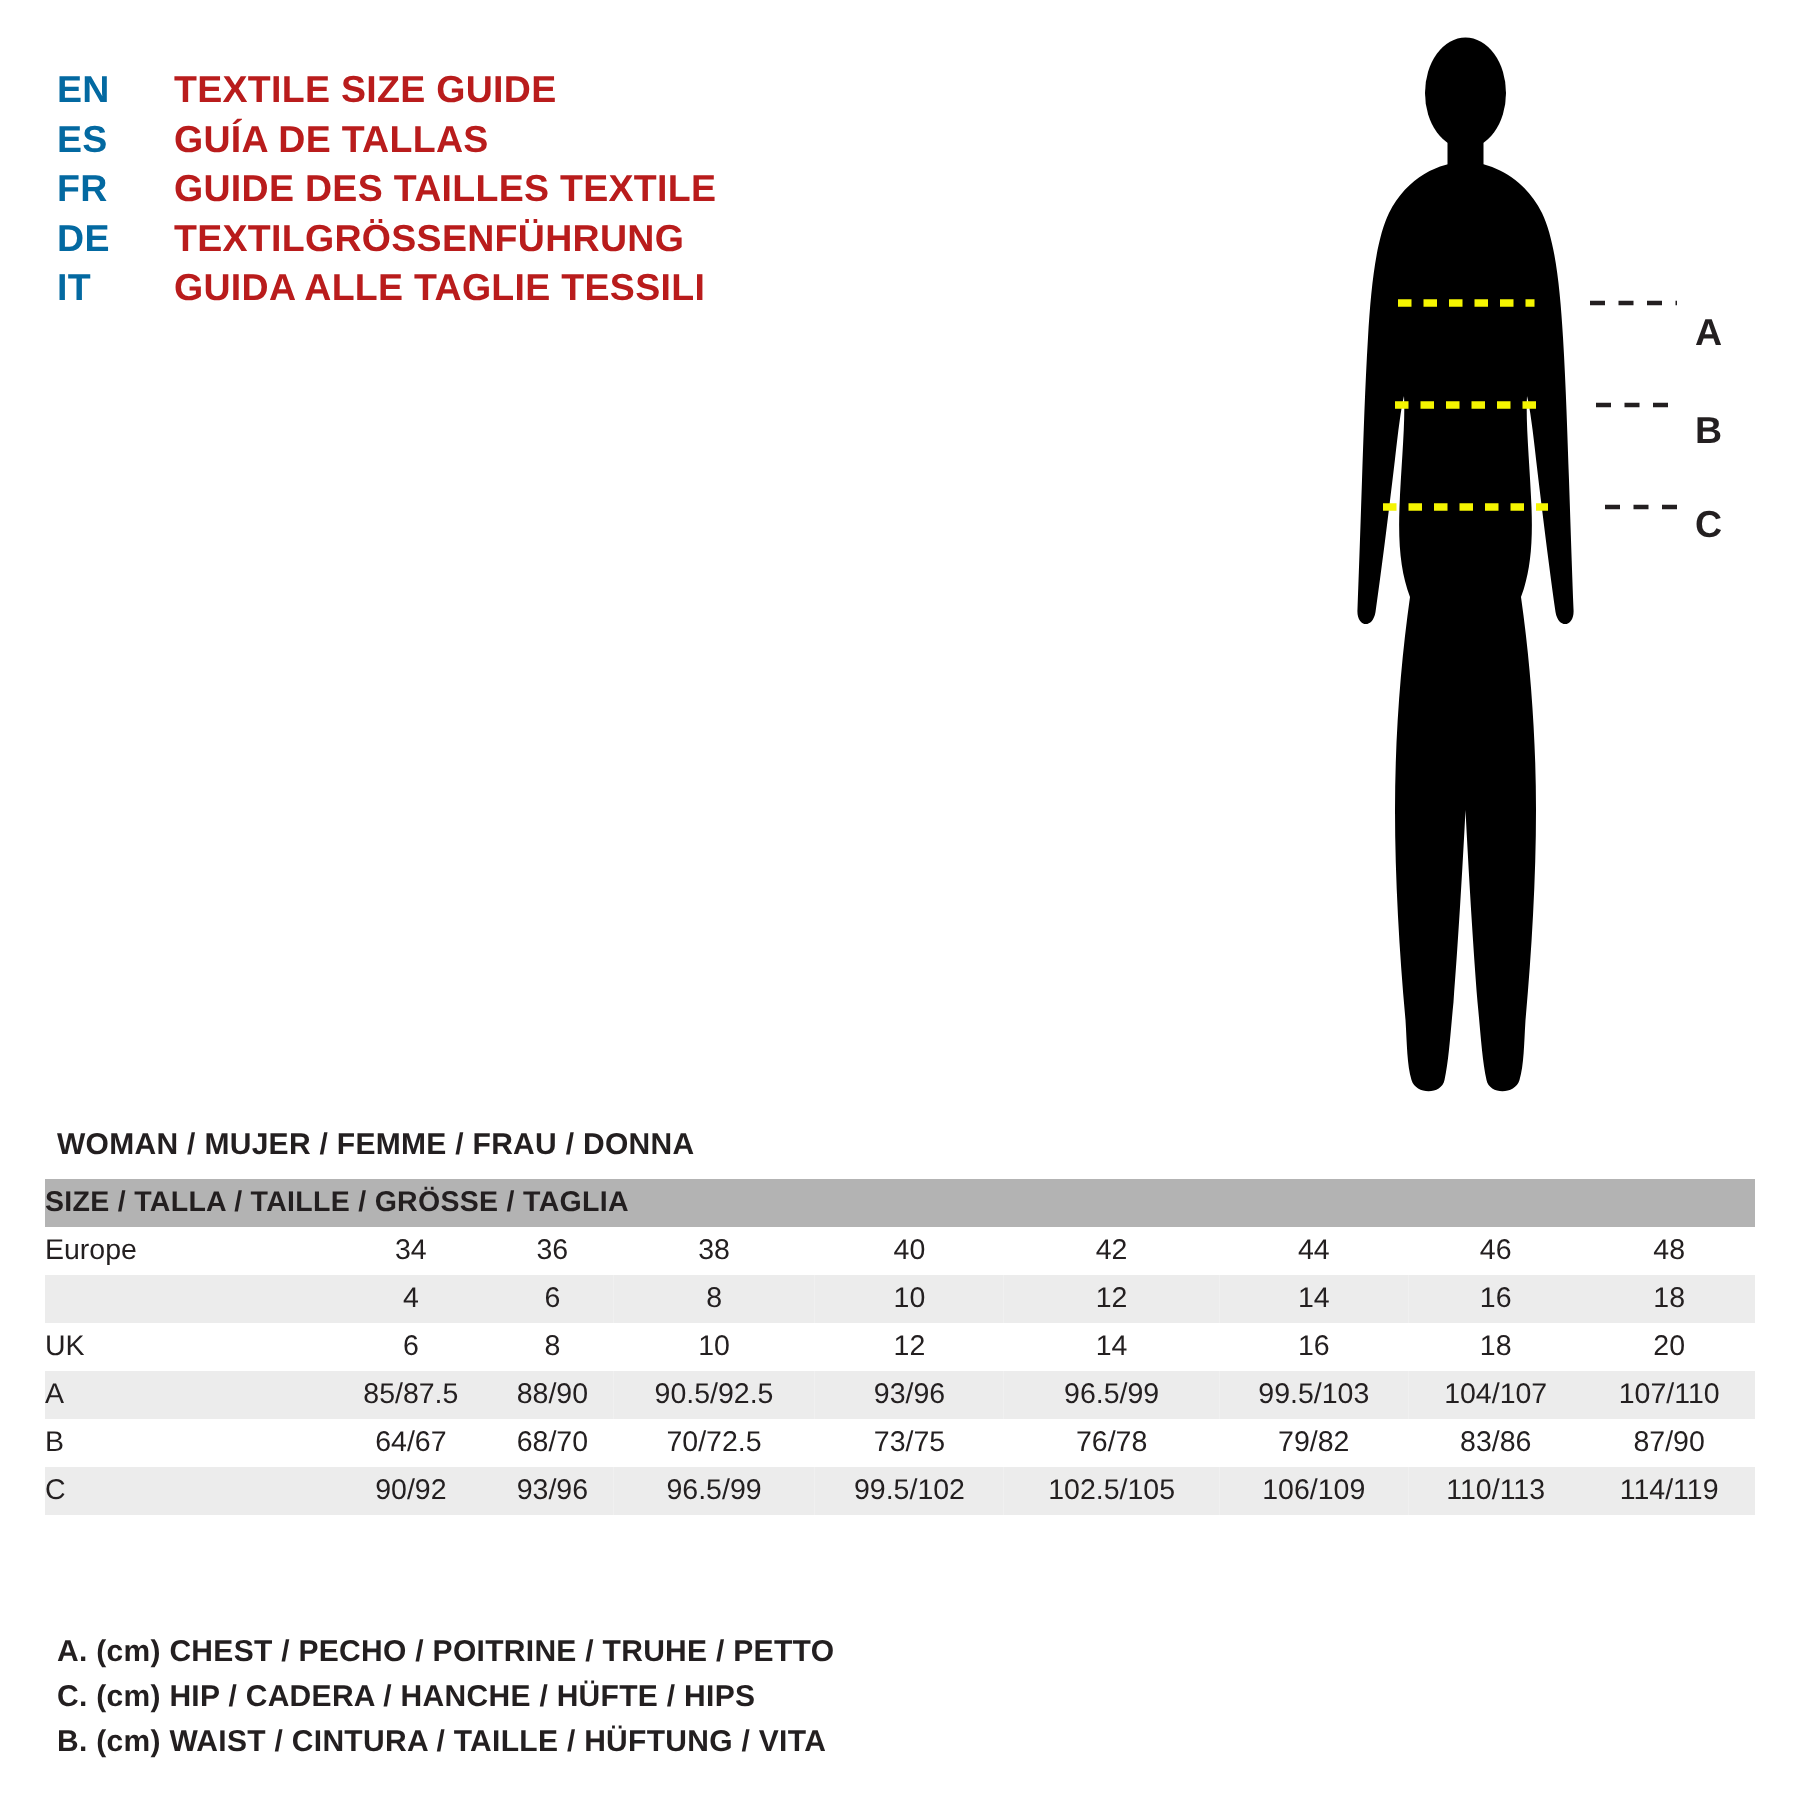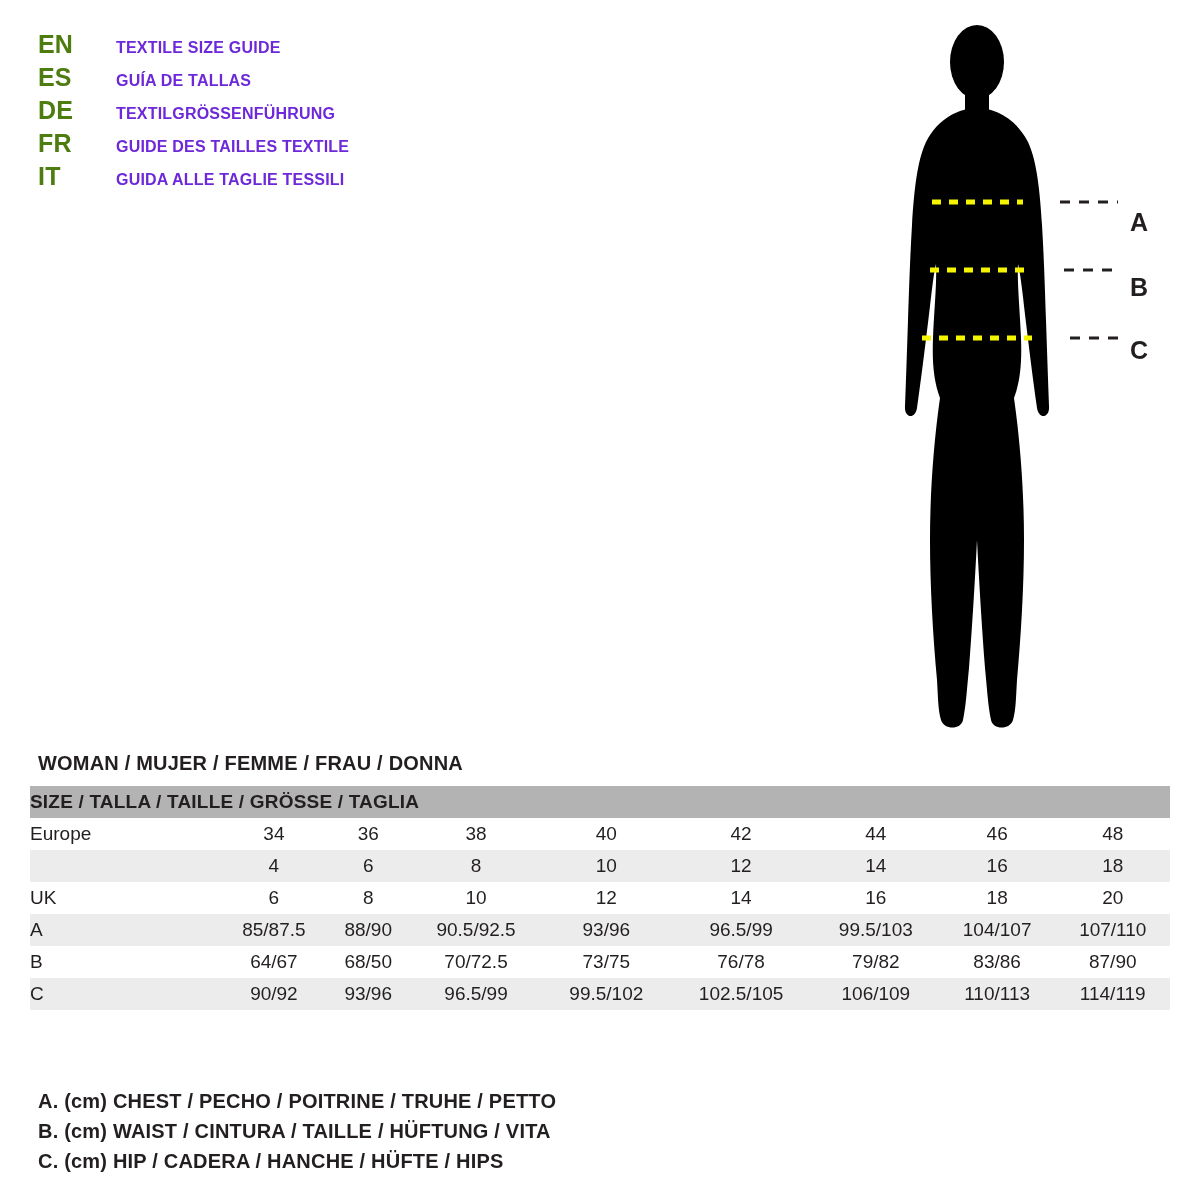--- a/index.html
+++ b/index.html
@@ -26,28 +26,29 @@
   .lang-row {
     display: flex;
     align-items: baseline;
     height: 33px;
   }
   .lang-code {
     width: 78px;
     font-size: 25px;
     font-weight: bold;
     letter-spacing: 0.2px;
-    color: #4d7c0f;
+    color: #0369a1;
   }
   .lang-text {
-    font-size: 16px;
-    font-weight: bold;
-    letter-spacing: 0.2px;
-    color: #6d28d9;
+    font-size: 25px;
+    font-weight: bold;
+    letter-spacing: 0.2px;
+    color: #b91c1c;
     white-space: nowrap;
+    margin-top: 16px;
   }
 
   
   .figure-area {
     position: absolute;
     top: 20px;
     left: 860px;
     width: 330px;
     height: 720px;
   }
@@ -134,26 +135,26 @@
 <div class="lang-block">
   <div class="lang-row">
     <div class="lang-code">EN</div>
     <div class="lang-text">TEXTILE SIZE GUIDE</div>
   </div>
   <div class="lang-row">
     <div class="lang-code">ES</div>
     <div class="lang-text">GUÍA DE TALLAS</div>
   </div>
   <div class="lang-row">
+    <div class="lang-code">FR</div>
+    <div class="lang-text">GUIDE DES TAILLES TEXTILE</div>
+  </div>
+  <div class="lang-row">
     <div class="lang-code">DE</div>
     <div class="lang-text">TEXTILGRÖSSENFÜHRUNG</div>
-  </div>
-  <div class="lang-row">
-    <div class="lang-code">FR</div>
-    <div class="lang-text">GUIDE DES TAILLES TEXTILE</div>
   </div>
   <div class="lang-row">
     <div class="lang-code">IT</div>
     <div class="lang-text">GUIDA ALLE TAGLIE TESSILI</div>
   </div>
 </div>
 
 <div class="figure-area">
   <svg class="figure-svg" width="330" height="720" viewBox="0 0 330 720">
     <g fill="#000000">
@@ -265,21 +266,21 @@
       <td class="val">93/96</td>
       <td class="val">96.5/99</td>
       <td class="val">99.5/103</td>
       <td class="val">104/107</td>
       <td class="val">107/110</td>
     </tr>
 
     <tr class="row-plain">
       <td class="rowlabel">B</td>
       <td class="val">64/67</td>
-      <td class="val">68/50</td>
+      <td class="val">68/70</td>
       <td class="val">70/72.5</td>
       <td class="val">73/75</td>
       <td class="val">76/78</td>
       <td class="val">79/82</td>
       <td class="val">83/86</td>
       <td class="val">87/90</td>
     </tr>
 
     <tr class="row-shade">
       <td class="rowlabel">C</td>
@@ -290,15 +291,15 @@
       <td class="val">102.5/105</td>
       <td class="val">106/109</td>
       <td class="val">110/113</td>
       <td class="val">114/119</td>
     </tr>
   </tbody>
 </table>
 
 <div class="footnotes">
   <div class="footnote">A. (cm) CHEST / PECHO / POITRINE / TRUHE / PETTO</div>
+  <div class="footnote">C. (cm) HIP / CADERA / HANCHE / HÜFTE / HIPS</div>
   <div class="footnote">B. (cm) WAIST / CINTURA / TAILLE / HÜFTUNG / VITA</div>
-  <div class="footnote">C. (cm) HIP / CADERA / HANCHE / HÜFTE / HIPS</div>
 </div>
 
 </body></html>

